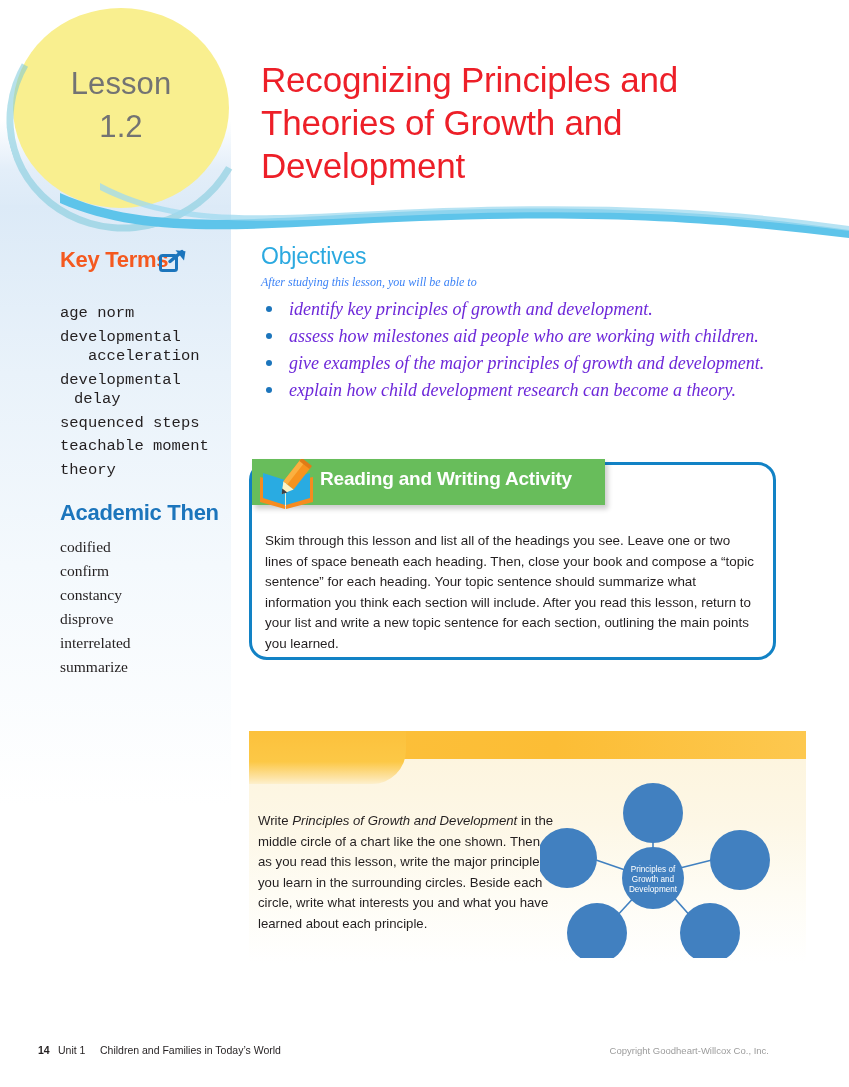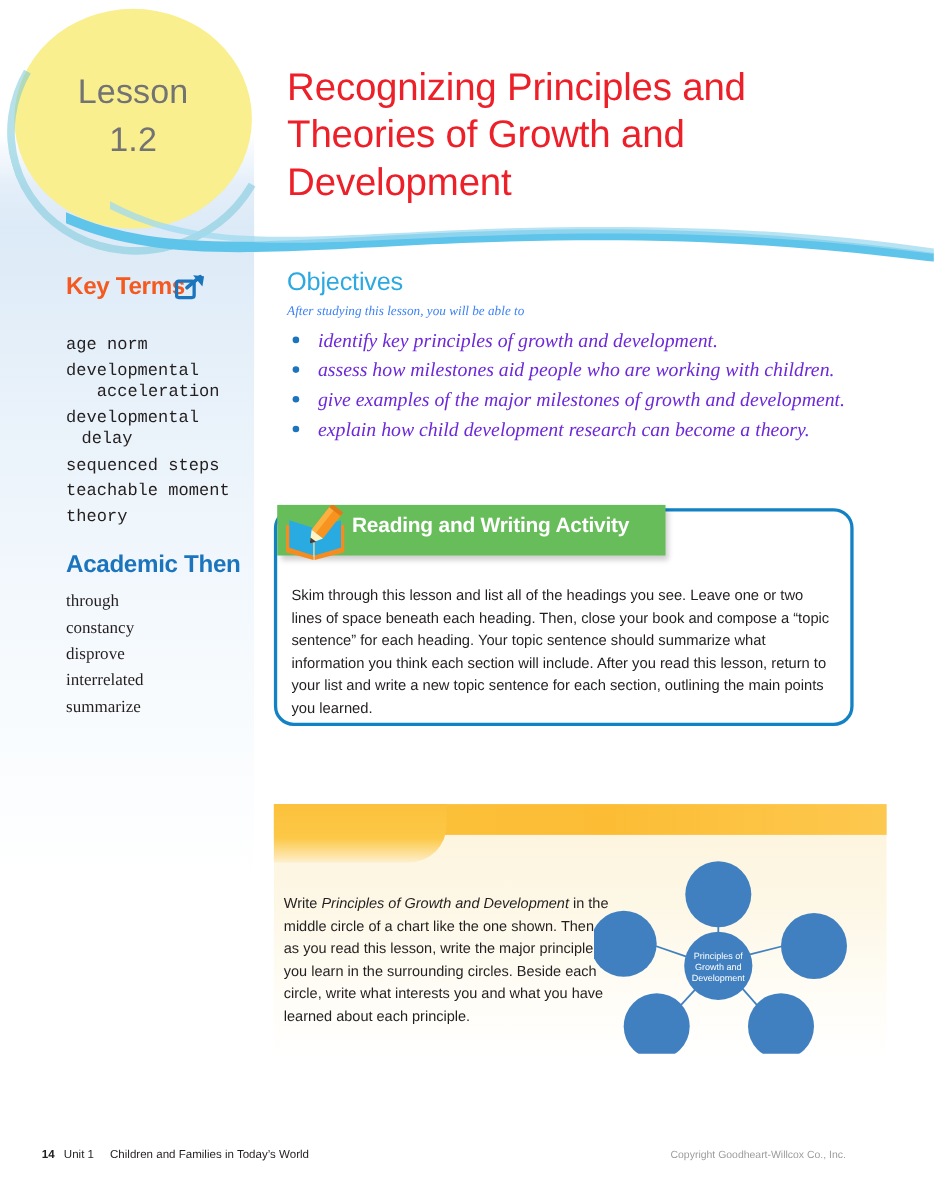--- a/index.html
+++ b/index.html
@@ -121,33 +121,34 @@
     <div><span>age norm</span></div>
     <div><span>developmental</span><span class="ind">acceleration</span></div>
     <div><span>developmental delay</span></div>
     <div><span>sequenced steps</span></div>
     <div><span>teachable moment</span></div>
     <div><span>theory</span></div>
   </div>
 
   <div class="at-head">Academic Then</div>
   <div class="at-list">
-    <div>through</div>
+    <div>codified</div>
+    <div>confirm</div>
     <div>constancy</div>
     <div>disprove</div>
     <div>interrelated</div>
     <div>summarize</div>
   </div>
 
   <div class="obj-head">Objectives</div>
   <div class="obj-sub">After studying this lesson, you will be able to</div>
   <div class="obj-list">
     <div class="obj-item">identify key principles of growth and development.</div>
     <div class="obj-item">assess how milestones aid people who are working with children.</div>
-    <div class="obj-item">give examples of the major milestones of growth and development.</div>
+    <div class="obj-item">give examples of the major principles of growth and development.</div>
     <div class="obj-item">explain how child development research can become a theory.</div>
   </div>
 
   <div class="rw-box"></div>
   <div class="rw-banner"></div>
   <div class="rw-banner-title">Reading and Writing Activity</div>
   <svg class="rw-icon" viewBox="0 0 62 56">
     <path d="M4,18 L29,24 L29,50 L4,43 Z" fill="#f68b1f"></path>
     <path d="M57,18 L30,24 L30,50 L57,43 Z" fill="#f68b1f"></path>
     <path d="M7,14 L29,21 L29,46 L7,39 Z" fill="#29abe2"></path>

